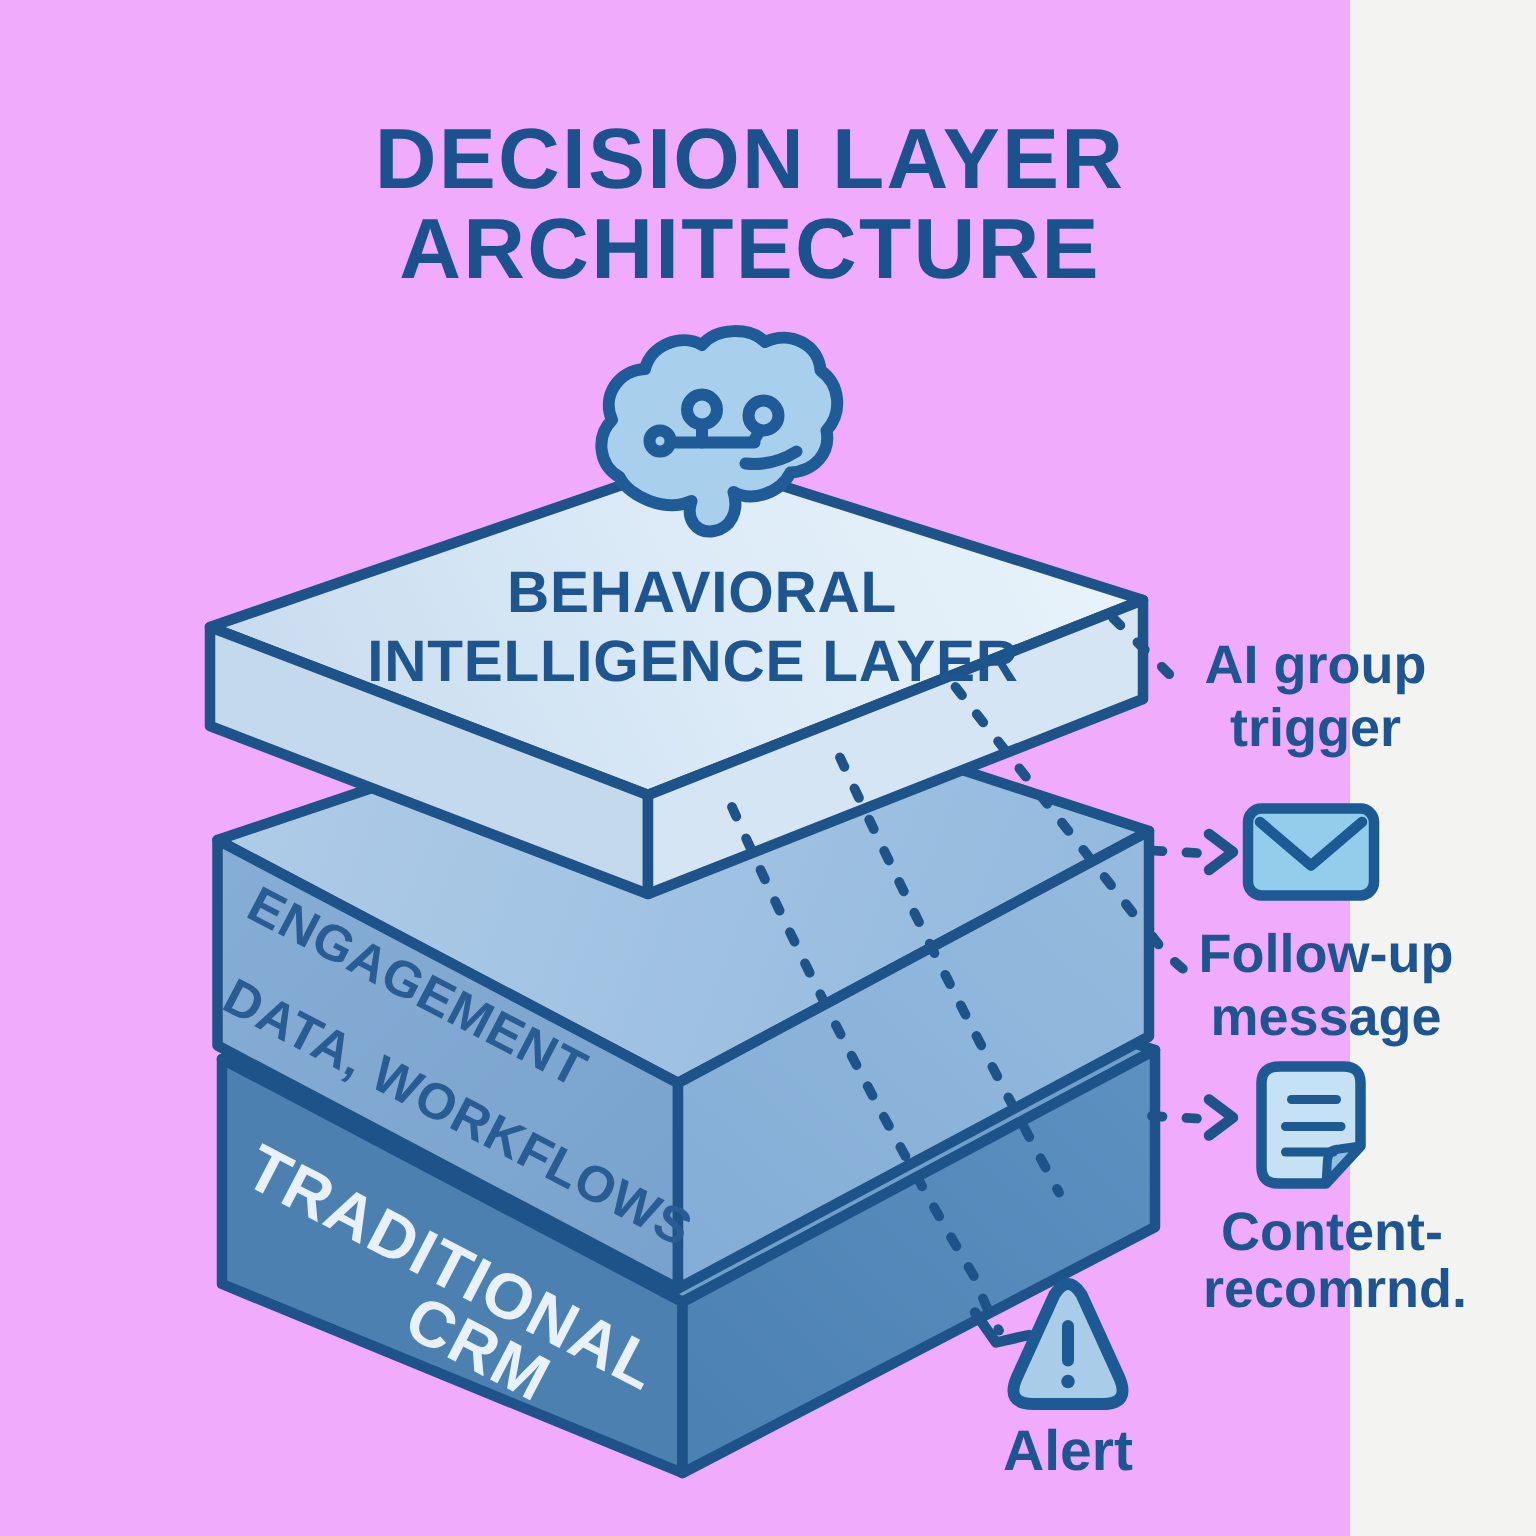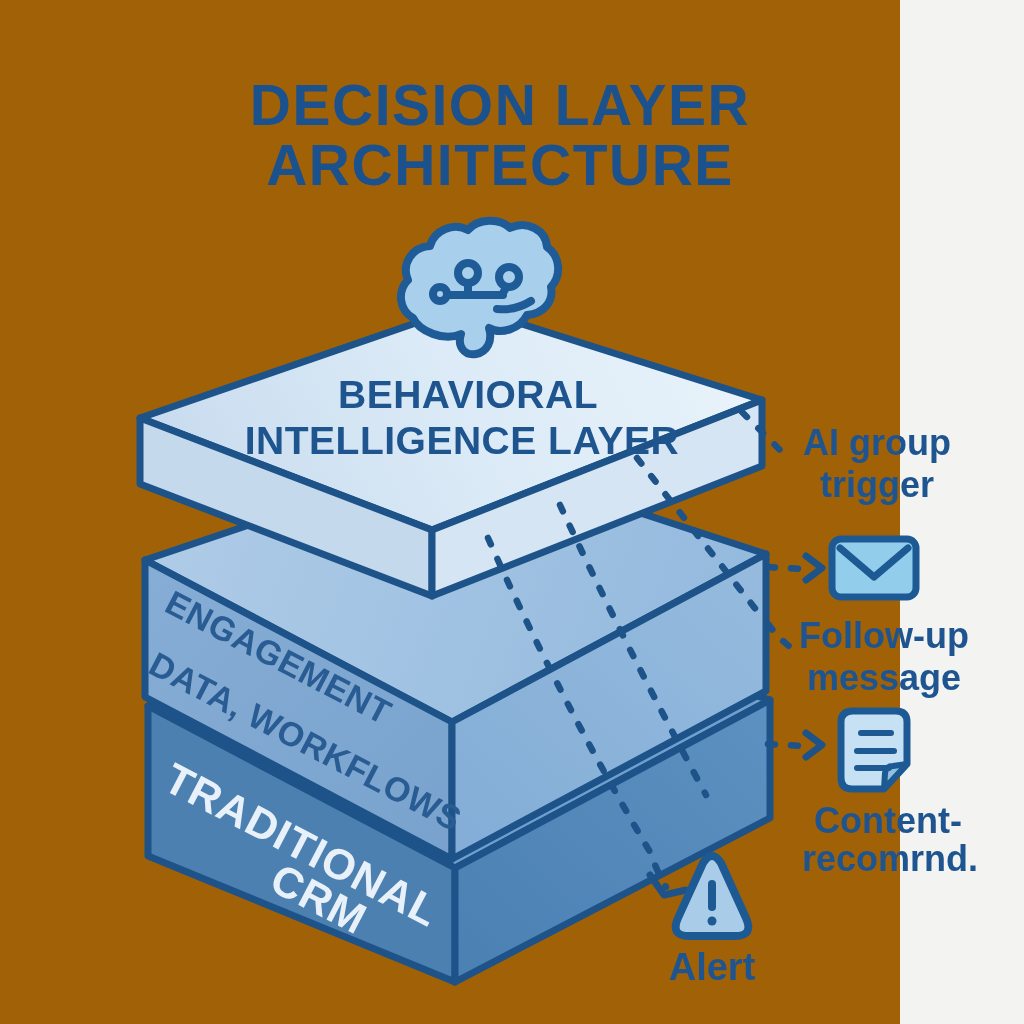--- a/index.html
+++ b/index.html
@@ -8,21 +8,21 @@
     width: 1024px;
     height: 1024px;
     overflow: hidden;
     background: #f3f4f1;
     font-family: "Liberation Sans", sans-serif;
   }
   .canvas {
     position: relative;
     width: 900px;
     height: 1024px;
-    background: #a16207;
+    background: #f0abfc;
   }
   svg { display: block; }
   text { font-family: "Liberation Sans", sans-serif; }
   .title-line { font-size: 57px; font-weight: 700; fill: #1b528e; letter-spacing: 1.5px; }
   .slab-label { font-size: 39px; font-weight: 700; fill: #1e558f; letter-spacing: 0.5px; }
   .mid-label  { font-size: 34px; font-weight: 700; fill: #2a5c94; letter-spacing: 0.5px; }
   .crm-label  { font-size: 43px; font-weight: 700; fill: #e8f1fa; letter-spacing: 1px; }
   .side-label { font-size: 36px; font-weight: 700; fill: #1e5591; }
   .alert-label{ font-size: 38px; font-weight: 700; fill: #1e5591; }
 </style>

